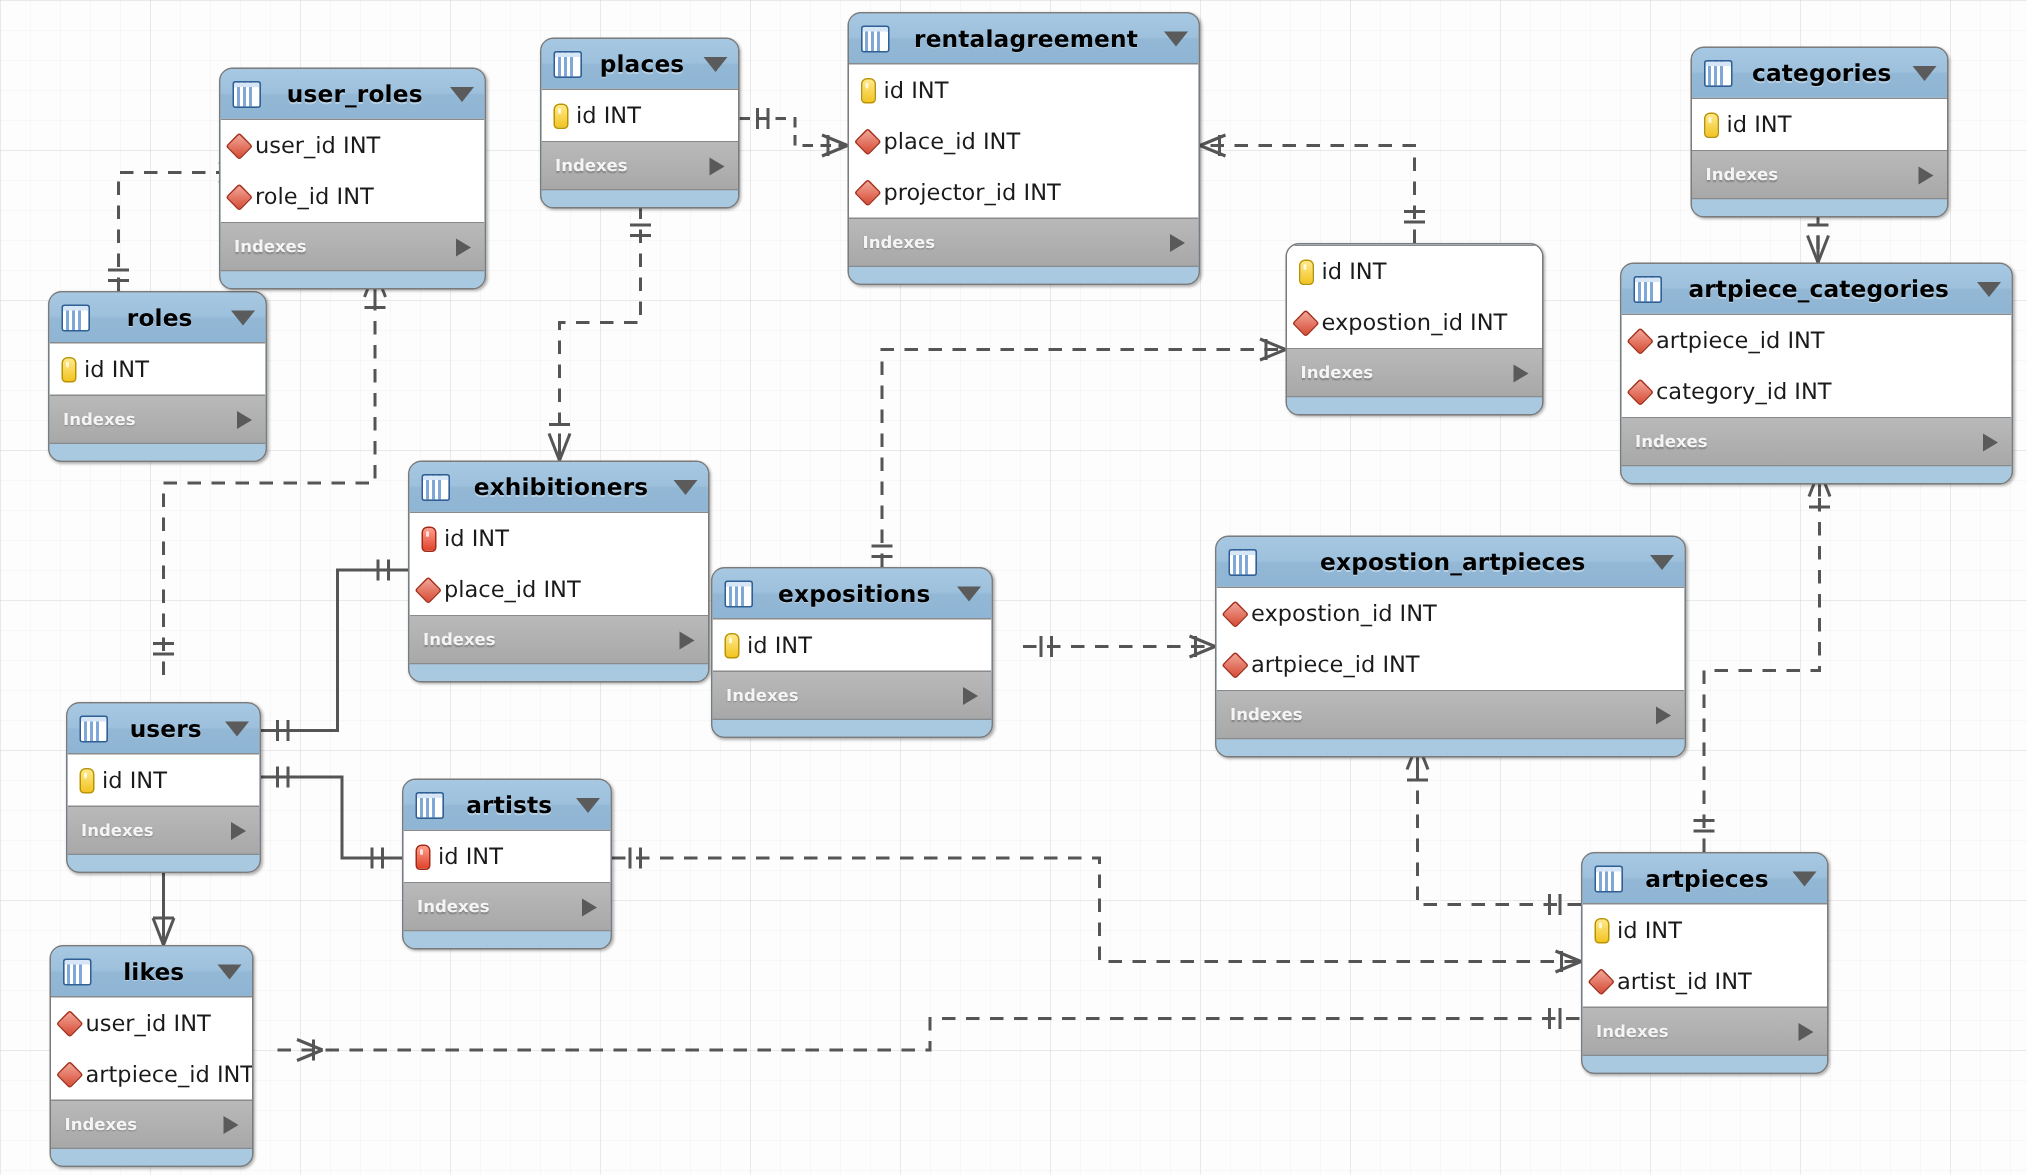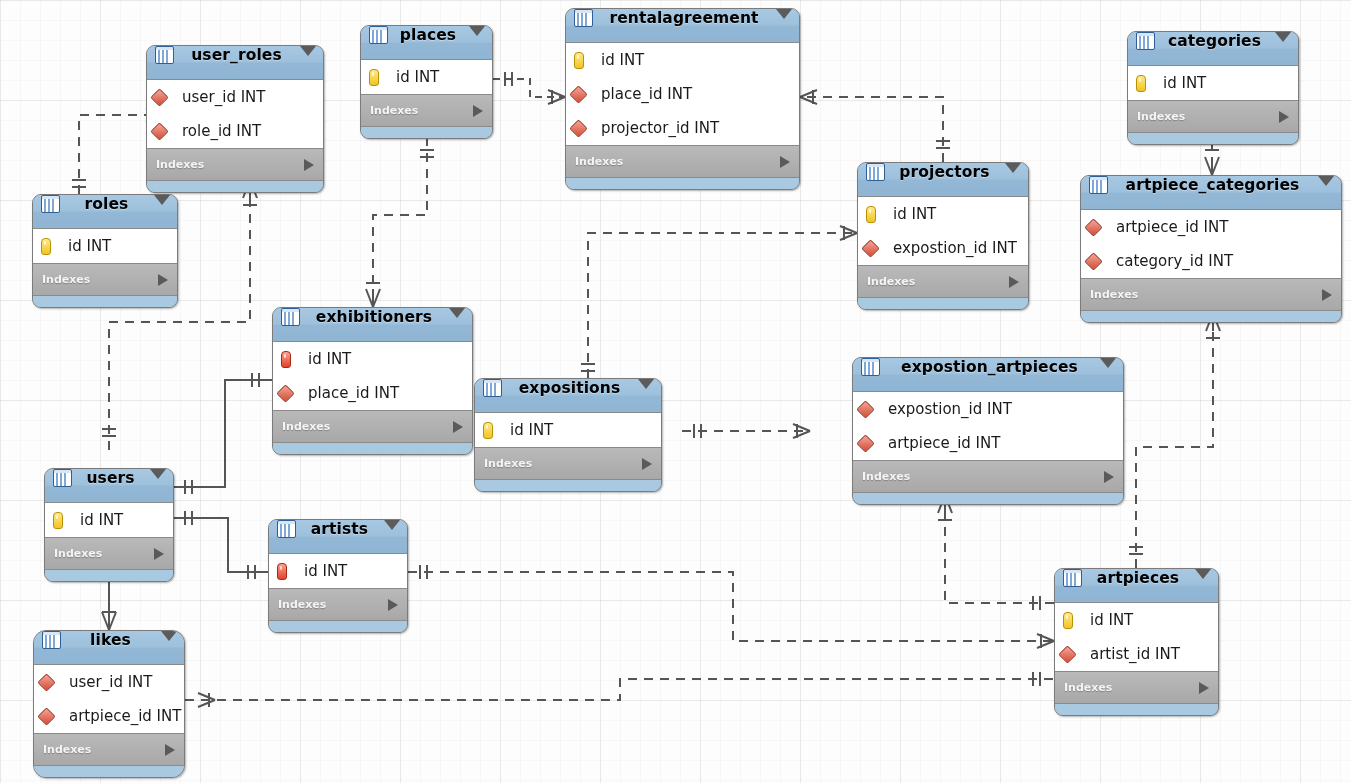--- a/index.html
+++ b/index.html
@@ -22,21 +22,21 @@
     border:1px solid #7b7b7b;
     border-radius:9px;
     background:#a9c9e0;
     box-shadow:1px 1px 2px rgba(0,0,0,0.30);
     overflow:hidden;
     box-sizing:border-box;
   }
   .tbl-hdr{
     height:33px;
     background:linear-gradient(to bottom,#a7c8e2 0%,#9dc0dc 48%,#93b8d6 52%,#8fb5d4 100%);
-    display:flex;
+    display:flex;align-items:center;
     padding:0 7px 0 8px;
     position:relative;
   }
   .ticon{
     width:17px;height:16px;flex:0 0 17px;
     border:1.5px solid #2f5f94;
     border-radius:2px;
     background:
       linear-gradient(to right,#ffffff 0 2px,#7fa8d8 2px 4px,#ffffff 4px 6px,#7fa8d8 6px 8px,#ffffff 8px 10px,#7fa8d8 10px 12px,#ffffff 12px 14px);
     box-shadow:inset 0 3px 0 #d7e6f7;
@@ -54,21 +54,21 @@
     text-shadow:0 1px 0 rgba(255,255,255,.35);
   }
   .caret{
     flex:0 0 auto;margin-left:8px;
     width:0;height:0;border-left:8px solid transparent;border-right:8px solid transparent;
     border-top:10px solid #5b5b5b;
   }
   .cols{background:#ffffff;border-top:1px solid #8a8a8a;border-bottom:1px solid #8a8a8a;}
   .col{
     height:34px;display:flex;align-items:center;padding-left:6px;
-    font-size:15px;color:#1a1a1a;white-space:nowrap;gap:12px;
+    font-size:15px;color:#1a1a1a;white-space:nowrap;
   }
   .keyico{width:13px;flex:0 0 13px;margin-right:4px;display:flex;justify-content:center;}
   .key-pk,.key-pkr{
     width:8px;height:15px;border-radius:4px 4px 3px 3px;position:relative;
   }
   .key-pk{background:linear-gradient(to bottom,#ffe98a,#f2c423);border:1px solid #b99400;}
   .key-pkr{background:linear-gradient(to bottom,#ff9f8e,#e0422a);border:1px solid #a32a17;}
   .key-pk:after,.key-pkr:after{
     content:"";position:absolute;left:2px;top:2px;width:2px;height:4px;
     background:rgba(255,255,255,.75);border-radius:1px;
@@ -376,25 +376,20 @@
             <span>id INT</span>
           </div>
         </div>
         <div class="idx">
           <span class="idx-label">Indexes</span>
           <span class="idx-arrow"></span>
         </div>
         <div class="footer"></div>
       </div>
       <div class="tbl" style="left: 857px; top: 162px; width: 172px;">
-        <div class="tbl-hdr">
-          <span class="ticon"></span>
-          <span class="tname">projectors</span>
-          <span class="caret"></span>
-        </div>
         <div class="cols">
           <div class="col">
             <span class="keyico">
               <span class="key-pk"></span>
             </span>
             <span>id INT</span>
           </div>
           <div class="col">
             <span class="keyico">
               <span class="key-fk"></span>
@@ -473,21 +468,21 @@
             </span>
             <span>id INT</span>
           </div>
         </div>
         <div class="idx">
           <span class="idx-label">Indexes</span>
           <span class="idx-arrow"></span>
         </div>
         <div class="footer"></div>
       </div>
-      <div class="tbl" style="left: 810px; top: 357px; width: 272px; margin-left: 42px;">
+      <div class="tbl" style="left: 810px; top: 357px; width: 314px;">
         <div class="tbl-hdr">
           <span class="ticon"></span>
           <span class="tname">expostion_artpieces</span>
           <span class="caret"></span>
         </div>
         <div class="cols">
           <div class="col">
             <span class="keyico">
               <span class="key-fk"></span>
             </span>
@@ -565,21 +560,21 @@
             </span>
             <span>artist_id INT</span>
           </div>
         </div>
         <div class="idx">
           <span class="idx-label">Indexes</span>
           <span class="idx-arrow"></span>
         </div>
         <div class="footer"></div>
       </div>
-      <div class="tbl" style="left: 33px; top: 630px; width: 152px; border-radius: 13px;">
+      <div class="tbl" style="left: 33px; top: 630px; width: 136px;">
         <div class="tbl-hdr">
           <span class="ticon"></span>
           <span class="tname">likes</span>
           <span class="caret"></span>
         </div>
         <div class="cols">
           <div class="col">
             <span class="keyico">
               <span class="key-fk"></span>
             </span>

